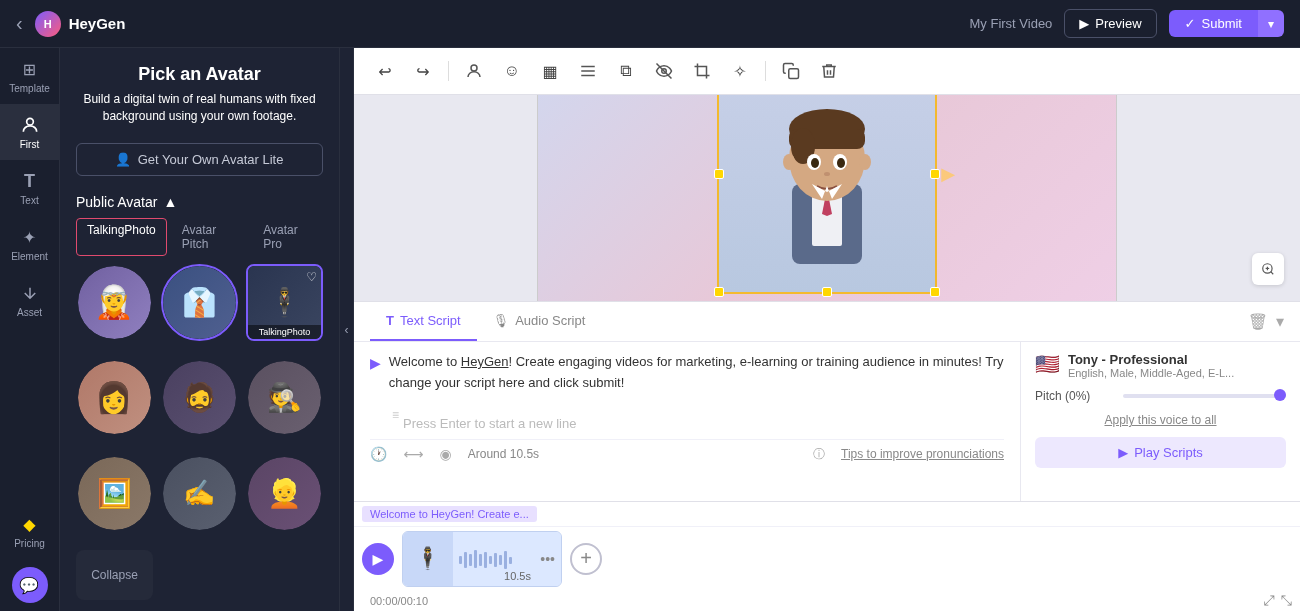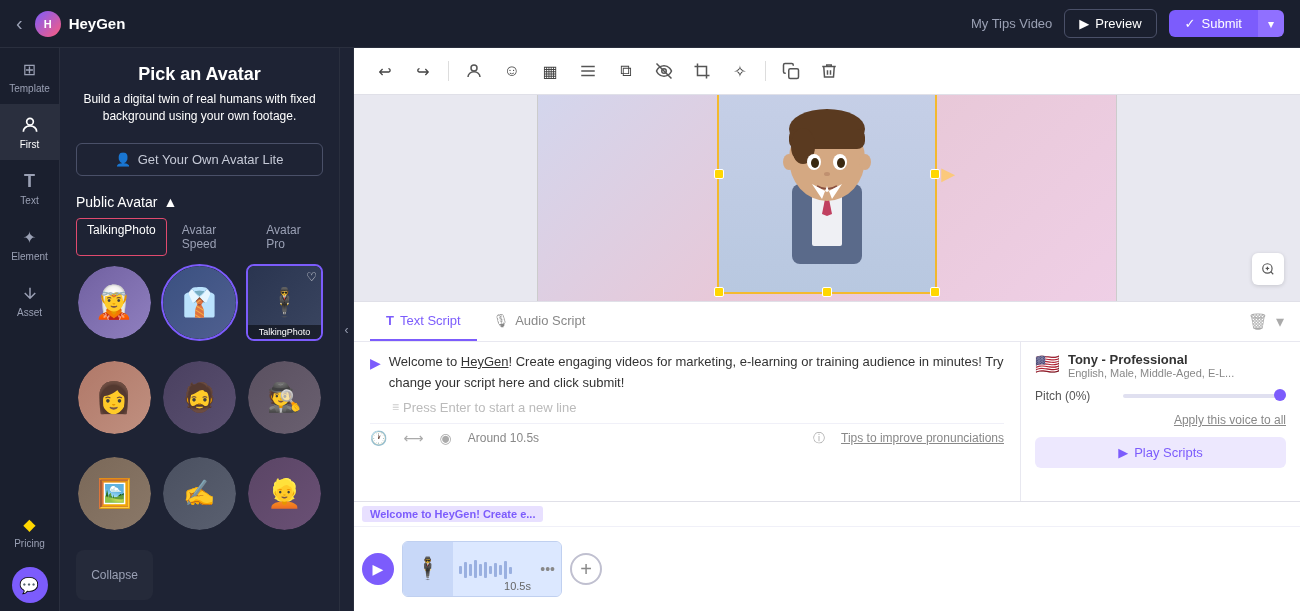--- a/index.html
+++ b/index.html
@@ -287,21 +287,21 @@
       color: #333;
       line-height: 1.6;
     }
     .script-text-main .link {
       text-decoration: underline;
       color: #333;
     }
     .script-placeholder {
       font-size: 13px;
       color: #bbb;
-      margin-top: 0;
+      margin-top: 16px;
       text-align: right;
     }
     .script-voice-panel {
       width: 280px;
       border-left: 1px solid #e8e8f0;
       padding: 10px 14px;
       display: flex;
       flex-direction: column;
       gap: 10px;
     }
@@ -365,21 +365,20 @@
       flex-shrink: 0;
     }
     .timeline-top {
       display: flex;
       align-items: center;
       padding: 4px 8px;
       border-bottom: 1px solid #f0f0f8;
       gap: 4px;
       font-size: 12px;
       color: #888;
-      font-weight: bold;
     }
     .timeline-label-bar {
       background: #e8e0ff;
       padding: 2px 8px;
       font-size: 11px;
       color: #7c5cfc;
       border-radius: 3px;
       flex: 0 0 auto;
     }
     .timeline-track-area {
@@ -564,21 +563,21 @@
 
 <div class="app-layout">
 
   <div class="nav-bar" style="position: absolute; top: 0; left: 0; right: 0; z-index: 20; height: 48px; background: #1a1f2e; display: flex; align-items: center; padding: 0 16px; gap: 12px; border-bottom: 1px solid #2a2f3e;">
     <div style="color: #9aa0b4; cursor: pointer; font-size: 20px; display: flex; align-items: center; font-weight: 300;">‹</div>
     <div style="display: flex; align-items: center; gap: 8px;">
       <div style="width: 26px; height: 26px; background: linear-gradient(135deg, #7c5cfc, #fc5c7d); border-radius: 50%; display: flex; align-items: center; justify-content: center; font-size: 11px; color: #fff; font-weight: 700;">H</div>
       <span style="font-size: 15px; font-weight: 600; color: #fff;">HeyGen</span>
     </div>
     <div class="nav-spacer"></div>
-    <span style="font-size: 13px; color: #9aa0b4;">My Tips Video</span>
+    <span style="font-size: 13px; color: #9aa0b4;">My First Video</span>
     <button class="preview-btn">
       <span style="font-size: 13px;">▶</span>
       <span>Preview</span>
     </button>
     <div class="submit-btn-group">
       <button class="submit-btn">
         <span>✓</span>
         <span>Submit</span>
       </button>
       <button class="submit-dropdown">▾</button>
@@ -635,21 +634,21 @@
       </button>
       <div class="public-avatar-header">
         <span>Public Avatar</span>
         <span>▲</span>
       </div>
       <div class="avatar-tabs">
         <div class="avatar-tab active" style="border-color: #e04a6e; color: #fff;">
           <span>TalkingPhoto</span>
         </div>
         <div class="avatar-tab">
-          <span>Avatar Speed</span>
+          <span>Avatar Pitch</span>
         </div>
         <div class="avatar-tab">
           <span>Avatar Pro</span>
         </div>
       </div>
 
       <div class="avatar-grid">
 
         <div class="avatar-item-wrap">
           <div style="width:100%;height:100%;background:linear-gradient(135deg,#7060a0,#9080c0);border-radius:50%;display:flex;align-items:center;justify-content:center;font-size:32px;">🧝</div>
@@ -845,21 +844,21 @@
                 <div class="voice-name">Tony - Professional</div>
                 <div class="voice-desc">English, Male, Middle-Aged, E-L...</div>
               </div>
             </div>
             <div class="voice-slider-row">
               <label>Pitch (0%)</label>
               <div class="slider-track">
                 <div class="slider-thumb" style="right:0;"></div>
               </div>
             </div>
-            <div style="font-size:12px;color:#888;text-align:right;cursor:pointer;text-decoration:underline;">Apply this voice to all</div>
+            <div style="font-size:12px;color:#888;text-align:center;cursor:pointer;text-decoration:underline;">Apply this voice to all</div>
             <button class="play-scripts-btn">
               <span>▶</span>
               <span>Play Scripts</span>
             </button>
           </div>
         </div>
       </div>
 
       <div class="timeline">
         <div class="timeline-top">
@@ -882,16 +881,23 @@
                 <rect x="42" y="11" width="3" height="10" rx="1" fill="#9ab0e0"></rect>
                 <rect x="47" y="7" width="3" height="18" rx="1" fill="#9ab0e0"></rect>
                 <rect x="52" y="13" width="3" height="7" rx="1" fill="#9ab0e0"></rect>
               </svg>
             </div>
             <div class="track-clip-duration">10.5s</div>
             <div class="track-clip-menu">•••</div>
           </div>
           <button class="add-clip-btn">+</button>
         </div>
+        <div style="display:flex;justify-content:space-between;align-items:center;padding:2px 8px;">
+          <span class="timeline-time">00:00/00:10</span>
+          <div style="display:flex;gap:6px;align-items:center;">
+            <span style="color:#888;cursor:pointer;font-size:14px;">⤢</span>
+            <span style="color:#888;cursor:pointer;font-size:14px;">⤡</span>
+          </div>
+        </div>
       </div>
     </div>
   </div>
 </div>
 
 </body></html>

